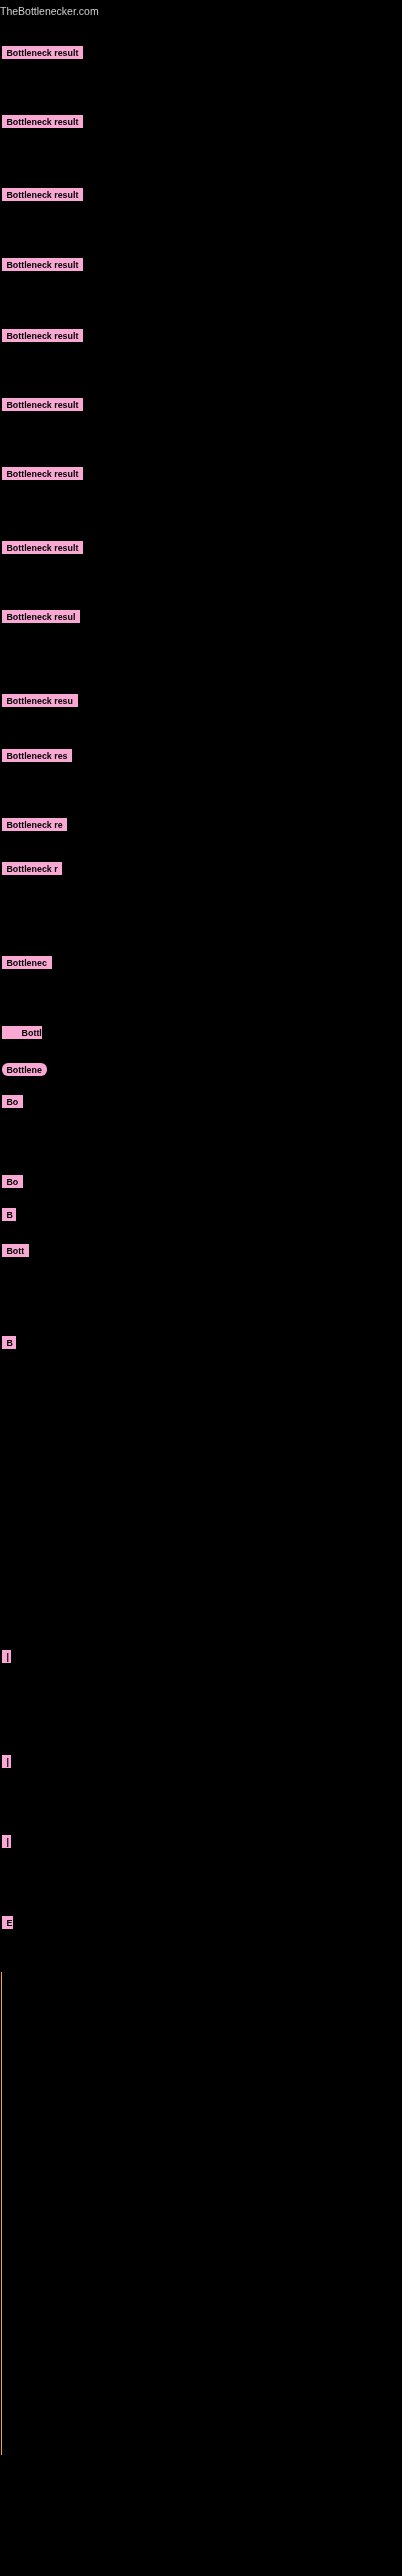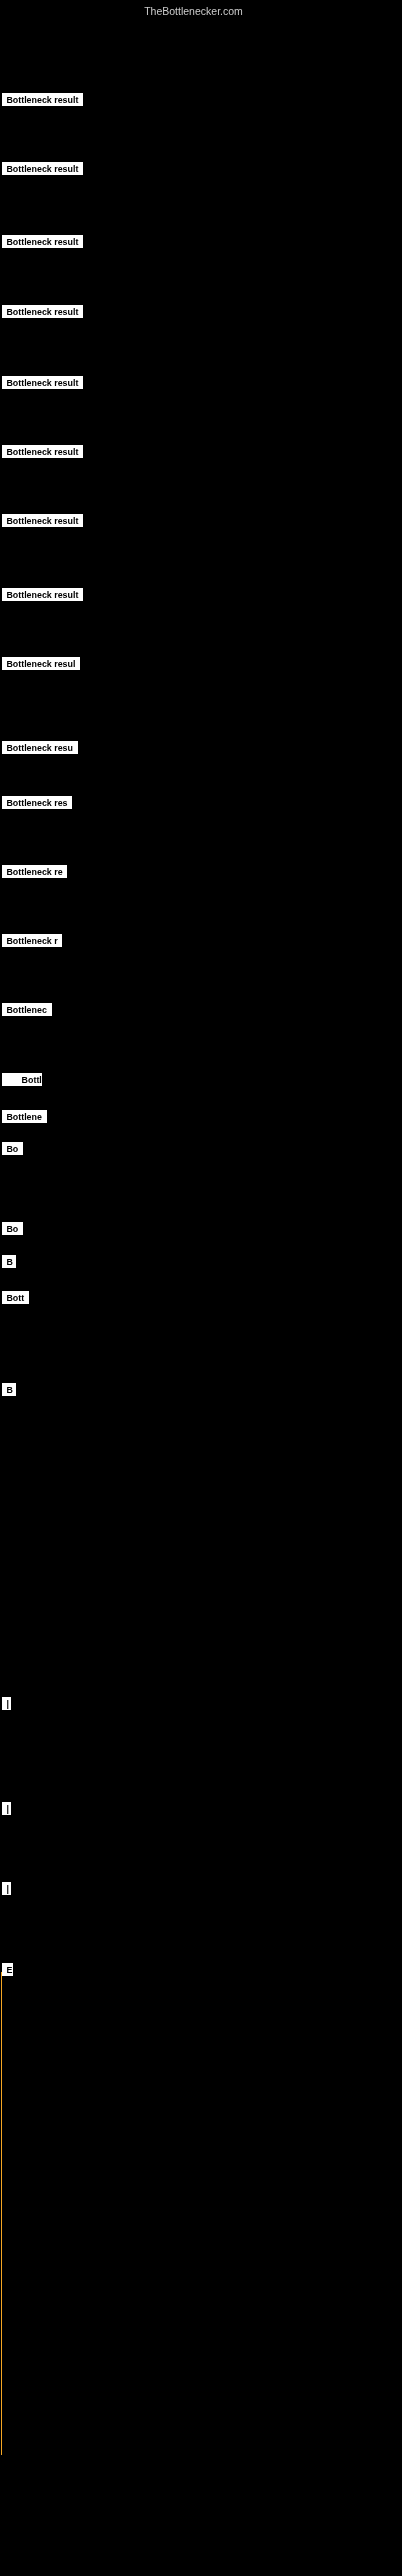--- a/index.html
+++ b/index.html
@@ -10,38 +10,36 @@
     body {
       background-color: #000;
       width: 403px;
       min-height: 2576px;
       font-family: Arial, sans-serif;
       position: relative;
     }
     .site-title {
       color: #ccc;
       font-size: 10.5px;
-      text-align: center;
       padding: 4.8px 0;
       position: absolute;
       top: 0;
       left: 0;
       right: 16px;
     }
     .badge {
-      background-color: #ffffff;
+      background-color: #f9a8d4;
       color: #000;
       font-size: 8.9px;
       font-weight: bold;
       padding: 1.6px 4.8px;
       display: inline-block;
       white-space: nowrap;
       position: absolute;
       left: 1.6px;
-      margin-top: 47px;
     }
     .vertical-line {
       position: absolute;
       left: 0.8px;
       width: 1.6px;
       background-color: #f5a623;
     }
   </style>
 </head>
 <body>
@@ -54,24 +52,24 @@
     <span class="badge" style="top: 188px; max-width: 118px; overflow: hidden;">Bottleneck result</span>
     <span class="badge" style="top: 258px; max-width: 113px; overflow: hidden;">Bottleneck result</span>
     <span class="badge" style="top: 329px; max-width: 115px; overflow: hidden;">Bottleneck result</span>
     <span class="badge" style="top: 398px; max-width: 109px; overflow: hidden;">Bottleneck result</span>
     <span class="badge" style="top: 467px; max-width: 103px; overflow: hidden;">Bottleneck result</span>
     <span class="badge" style="top: 541px; max-width: 113px; overflow: hidden;">Bottleneck result</span>
     <span class="badge" style="top: 610px; max-width: 95px; overflow: hidden;">Bottleneck resul</span>
     <span class="badge" style="top: 694px; max-width: 90px; overflow: hidden;">Bottleneck resu</span>
     <span class="badge" style="top: 749px; max-width: 85px; overflow: hidden;">Bottleneck res</span>
     <span class="badge" style="top: 818px; max-width: 79px; overflow: hidden; text-align: center;">Bottleneck re</span>
-    <span class="badge" style="top: 887px; max-width: 72px; overflow: hidden;">Bottleneck r</span>
+    <span class="badge" style="top: 862px; max-width: 72px; overflow: hidden;">Bottleneck r</span>
     <span class="badge" style="top: 956px; max-width: 60px; overflow: hidden;">Bottlenec</span>
     <span class="badge" style="top: 1026px; max-width: 40px; overflow: hidden; padding-left: 20px;">Bottl</span>
-    <span class="badge" style="top: 1063px; max-width: 52px; overflow: hidden;">Bottlene</span>
+    <span class="badge" style="top: 1063px; max-width: 52px; overflow: hidden; border-radius: 6px;">Bottlene</span>
     <span class="badge" style="top: 1095px; max-width: 22.5px; overflow: hidden;">Bo</span>
     <span class="badge" style="top: 1175px; max-width: 22.5px; overflow: hidden;">Bo</span>
     <span class="badge" style="top: 1208px; max-width: 14.5px; overflow: hidden;">B</span>
     <span class="badge" style="top: 1244px; max-width: 32px; overflow: hidden;">Bott</span>
     <span class="badge" style="top: 1336px; max-width: 14.5px; overflow: hidden;">B</span>
     <span class="badge" style="top: 1650px; max-width: 6.4px; overflow: hidden;">|</span>
     <span class="badge" style="top: 1755px; max-width: 6.4px; overflow: hidden;">|</span>
     <span class="badge" style="top: 1835px; max-width: 6.4px; overflow: hidden;">|</span>
     <span class="badge" style="top: 1916px; max-width: 11.3px; overflow: hidden;">E</span>
     <div class="vertical-line" style="top: 1972px; height: 483px;"></div>

